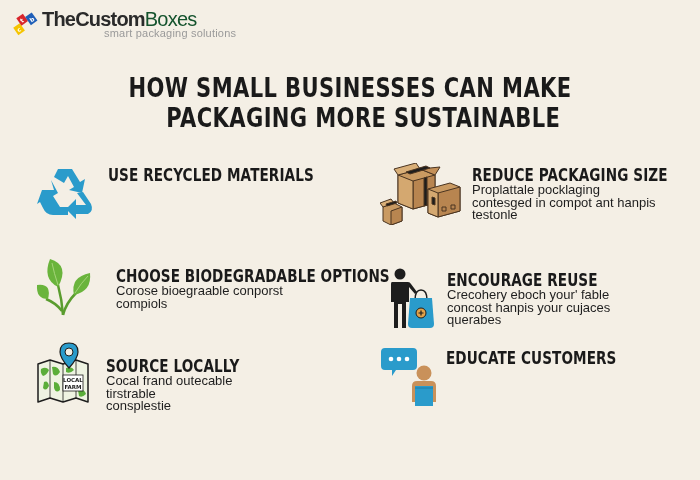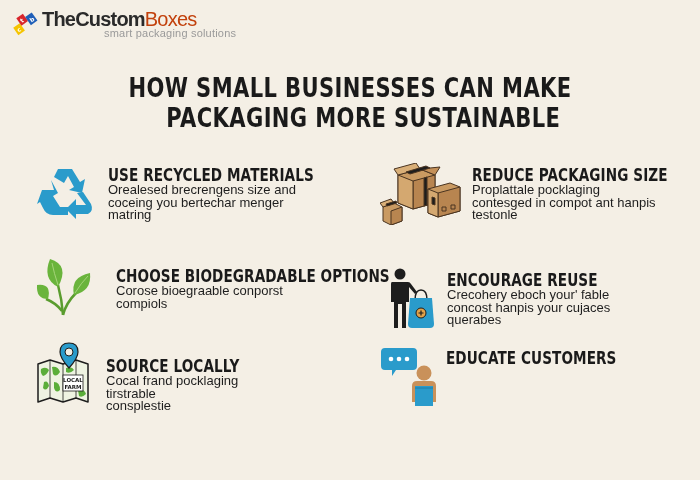--- a/index.html
+++ b/index.html
@@ -7,21 +7,21 @@
   body {
     background: #f4efe5;
     font-family: "Liberation Sans", sans-serif;
     color: #1c1c1c;
     position: relative;
   }
   .logo { position: absolute; left: 9px; top: 8px; display: flex; align-items: flex-start; }
   .logo-mark { width: 32px; height: 28px; position: relative; }
   .logo-text { margin-left: 1px; }
   .logo-name { font-size: 20px; font-weight: bold; letter-spacing: -0.8px; line-height: 22px; color: #2a2a2a; }
-  .logo-name .light { font-weight: normal; color: #c2410c; }
+  .logo-name .light { font-weight: normal; color: #14532d; }
   .logo-tag { font-size: 11px; color: #9a9a9a; margin-left: 62px; margin-top: -3px; letter-spacing: 0.2px; }
 
   .title {
     position: absolute; left: 0; width: 700px; top: 73px;
     text-align: center;
     font-family: "DejaVu Sans", sans-serif;
     font-weight: bold;
     font-size: 27px; line-height: 30px;
     color: #1a1a1a;
     transform: scaleX(0.78);
@@ -86,23 +86,20 @@
         <path d="M22 6 L36 6 L44 19 L49 16 L46 30 L33 27 L38 24 L32 13 L28 20 L18 14 Z"></path>
 
         <path d="M13 20 L20 33 L15 36 L22 47 L30 47 L30 55 L15 55 Q8 55 5 48 L2 42 L-1 44 L4 30 L16 30 Z" transform="translate(2 -3)"></path>
 
         <path d="M47 33 L55 45 Q58 52 52 55 L40 55 L40 60 L30 50 L40 40 L40 46 L50 46 L41 34 Z" transform="translate(0 -4)"></path>
       </g>
     </svg>
   </div>
   <div class="txt" style="left:72px; top:2px;">
     <h2>USE RECYCLED MATERIALS</h2>
-    <p>Orealesed brecrengens  size and
-coceing you bertechar menger
-matring</p>
   </div>
 </div>
 
 <div class="item" style="left:380px; top:163px;">
   <div class="icon">
     <svg width="86" height="62" viewBox="0 0 86 62">
       <g stroke="#4a3420" stroke-width="1" stroke-linejoin="round">
 
         <path d="M18 12 L40 6 L55 12 L55 40 L33 46 L18 40 Z" fill="#c99a62"></path>
         <path d="M33 18 L55 12 L55 40 L33 46 Z" fill="#b88550"></path>
@@ -186,21 +183,21 @@
       <path d="M42 48 Q48 46 50 52 Q46 56 43 54 Z" fill="#5aae3a"></path>
       <rect x="27" y="33" width="20" height="16" fill="#ffffff" stroke="#1d1d1d" stroke-width="0.8"></rect>
       <text x="37" y="40" text-anchor="middle" font-size="5.5" font-weight="bold" font-family="DejaVu Sans, sans-serif" fill="#1d1d1d">LOCAL</text>
       <text x="37" y="47" text-anchor="middle" font-size="5.5" font-weight="bold" font-family="DejaVu Sans, sans-serif" fill="#1d1d1d">FARM</text>
       <path d="M33 1 Q24 1 24 10 Q24 16 33 26 Q42 16 42 10 Q42 1 33 1 Z" fill="#2a9bcb" stroke="#1d1d1d" stroke-width="1.2"></path>
       <circle cx="33" cy="10" r="4" fill="#f4efe5" stroke="#1d1d1d" stroke-width="1"></circle>
     </svg>
   </div>
   <div class="txt" style="left:70px; top:14px;">
     <h2>SOURCE LOCALLY</h2>
-    <p>Cocal frand pocklaging tirstrable
+    <p>Cocal frand outecable tirstrable
 consplestie</p>
   </div>
 </div>
 
 <div class="item" style="left:380px; top:346px;">
   <div class="icon">
     <svg width="58" height="62" viewBox="0 0 58 62">
       <path d="M5 2 L33 2 Q37 2 37 6 L37 20 Q37 24 33 24 L16 24 L12 30 L12 24 L5 24 Q1 24 1 20 L1 6 Q1 2 5 2 Z" fill="#2a9bcb"></path>
       <circle cx="11" cy="13" r="2.3" fill="#fff"></circle>
       <circle cx="19" cy="13" r="2.3" fill="#fff"></circle>

